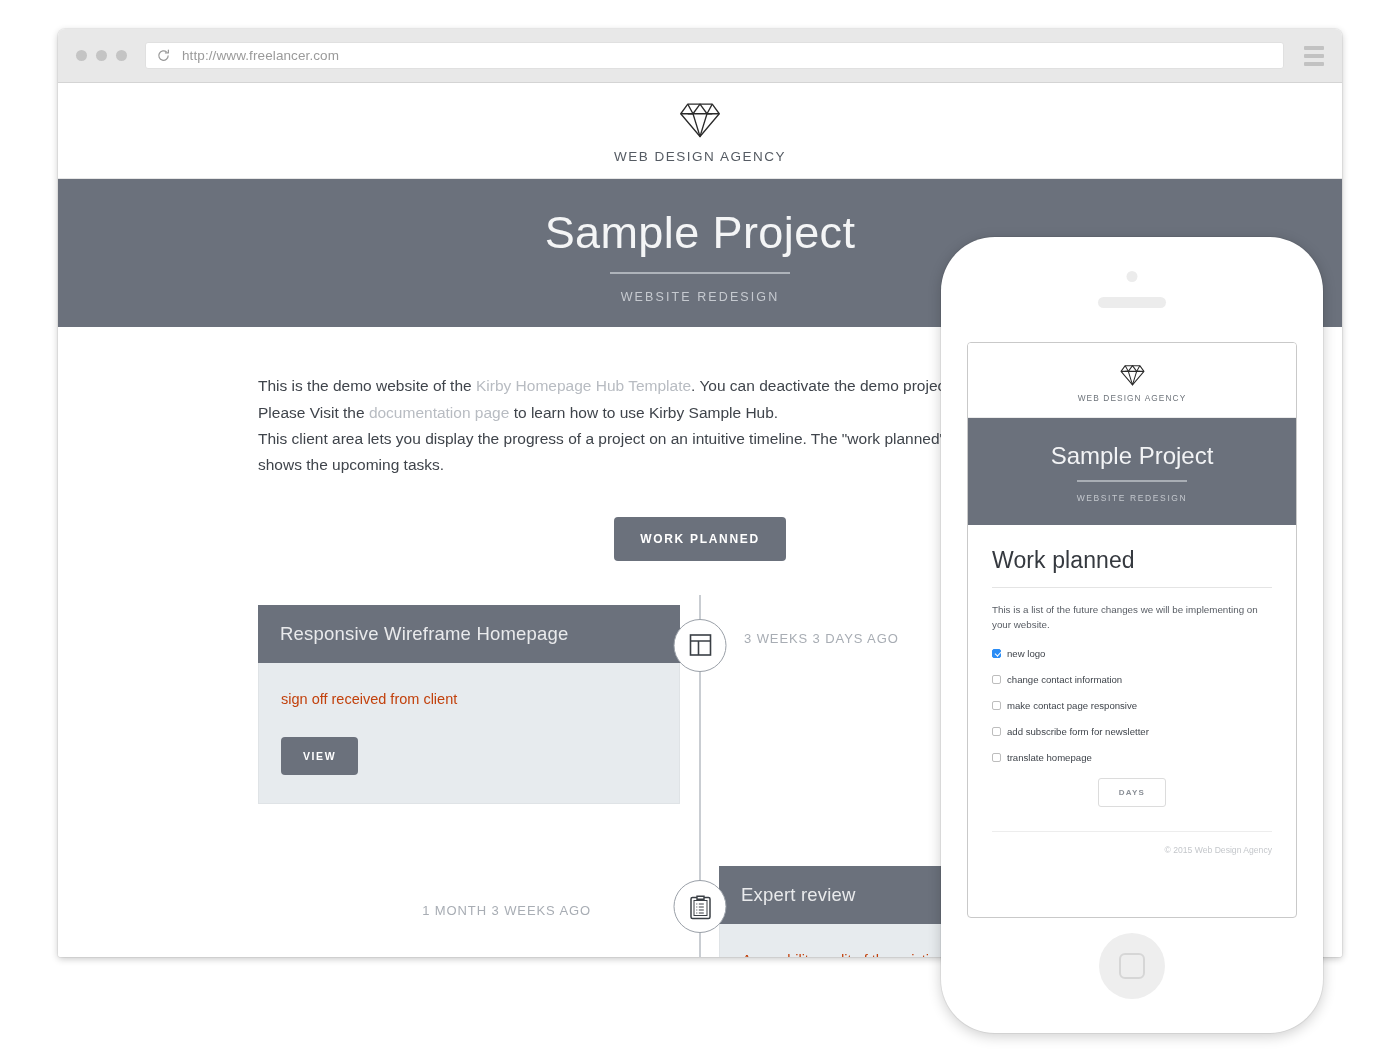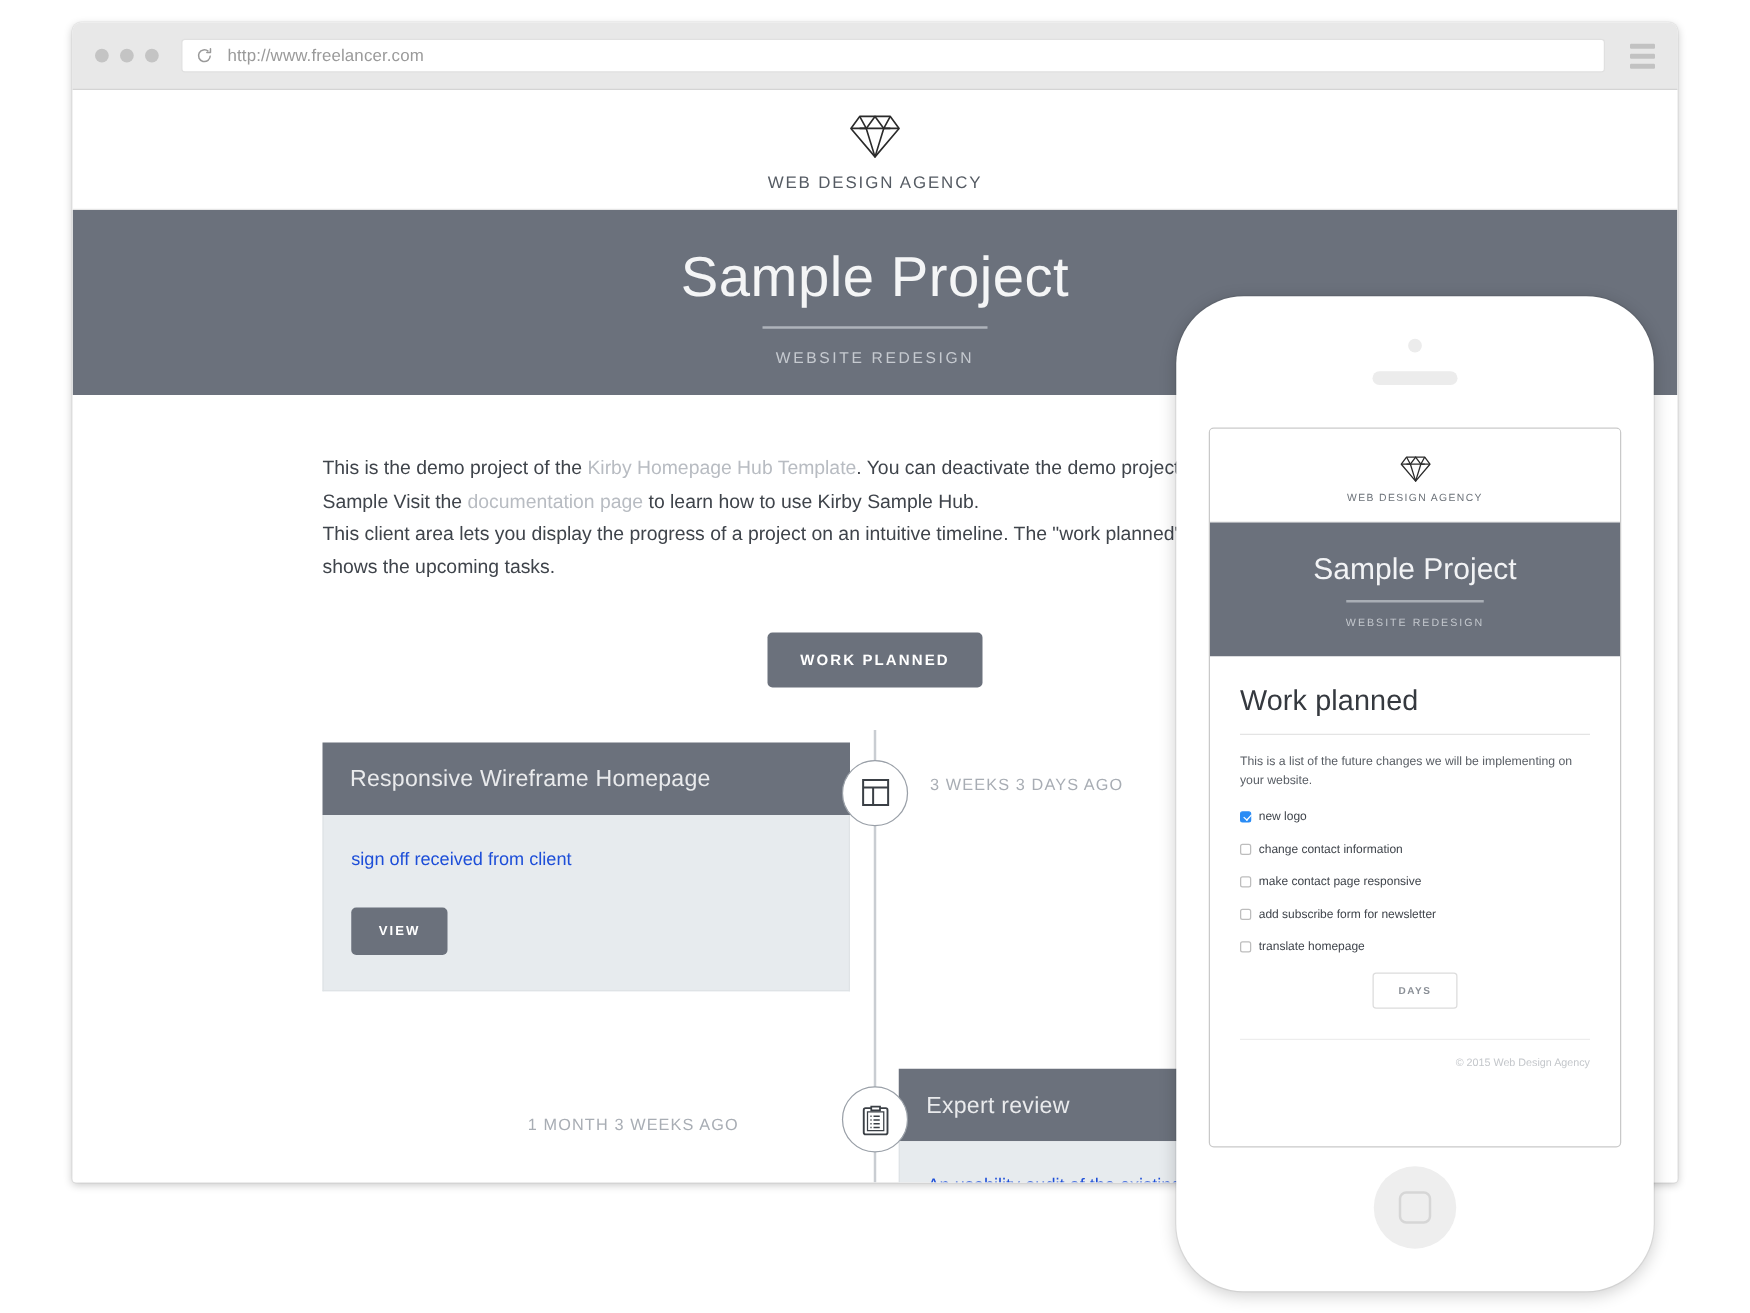--- a/index.html
+++ b/index.html
@@ -6,21 +6,21 @@
   html, body {
     width: 1400px; height: 1050px;
     background: #ffffff;
     font-family: "Liberation Sans", sans-serif;
     overflow: hidden;
   }
   .stage { position: relative; width: 1400px; height: 1050px; }
 
   
   .browser {
-    position: absolute; left: 58px; top: 18px;
+    position: absolute; left: 58px; top: 29px;
     width: 1284px; height: 928px;
     background: #ffffff;
     border-radius: 7px 7px 3px 3px;
     box-shadow: 0 2px 7px rgba(0,0,0,0.22), 0 0 0 1px rgba(0,0,0,0.05);
     overflow: hidden;
   }
   .chrome {
     height: 54px; background: #e8e8e8;
     border-bottom: 1px solid #d4d4d4;
     display: flex; align-items: center; padding: 0 18px;
@@ -95,21 +95,21 @@
   }
   .card { width: 422px; position: relative; }
   .card-head {
     background: #6b717c; color: #e9eaec; font-size: 18.5px; font-weight: 300;
     padding: 18px 22px; letter-spacing: .2px;
   }
   .card-body {
     background: #e7ebee; padding: 25px 22px 28px 22px;
     border: 1px solid #dfe3e6; border-top: none;
   }
-  .card-body p { font-size: 14.5px; color: #1d4ed8; line-height: 1.55; }
+  .card-body p { font-size: 14.5px; color: #c2410c; line-height: 1.55; }
   .btn-view {
     margin-top: 27px; background: #6b717c; color: #fff; border: none;
     border-radius: 4px; font-size: 10.5px; font-weight: bold;
     letter-spacing: 1.6px; padding: 13px 22px; cursor: pointer; text-align: center;
   }
   .arrow-r, .arrow-l {
     position: absolute; top: 26px; width: 0; height: 0;
     border-top: 9px solid transparent; border-bottom: 9px solid transparent;
   }
   .arrow-r { right: -9px; border-left: 10px solid #6b717c; }
@@ -231,22 +231,22 @@
       </div>
 
       <div class="hero">
         <h1>Sample Project</h1>
         <div class="hero-rule"></div>
         <div class="hero-sub">WEBSITE REDESIGN</div>
       </div>
 
       <div class="content">
         <div class="intro">
-          <span>This is the demo project of the </span><a href="#">Kirby Homepage Hub Template</a><span>. You can deactivate the demo project in the </span><code class="inline">config</code><br>
-          <span>Sample Visit the </span><a href="#">documentation page</a><span> to learn how to use Kirby Sample Hub.</span><br>
+          <span>This is the demo website of the </span><a href="#">Kirby Homepage Hub Template</a><span>. You can deactivate the demo project in the </span><code class="inline">config</code><br>
+          <span>Please Visit the </span><a href="#">documentation page</a><span> to learn how to use Kirby Sample Hub.</span><br>
           <span>This client area lets you display the progress of a project on an intuitive timeline. The "work planned" button links to a</span>
           <span>page that shows the upcoming tasks.</span>
         </div>
 
         <div class="wp-wrap">
           <button class="btn-primary">WORK PLANNED</button>
         </div>
 
         <div class="timeline">
           <div class="tl-line"></div>

